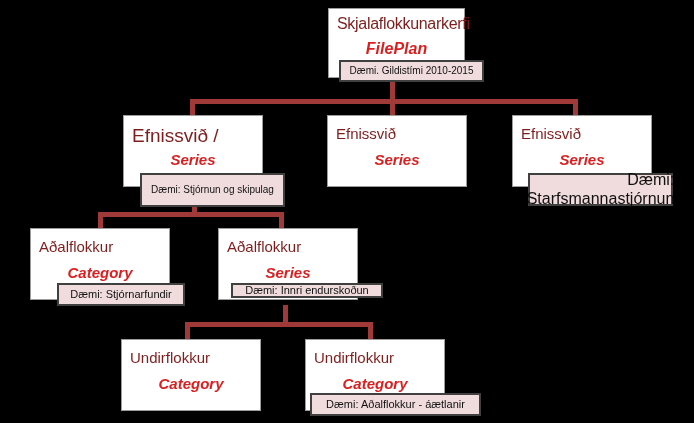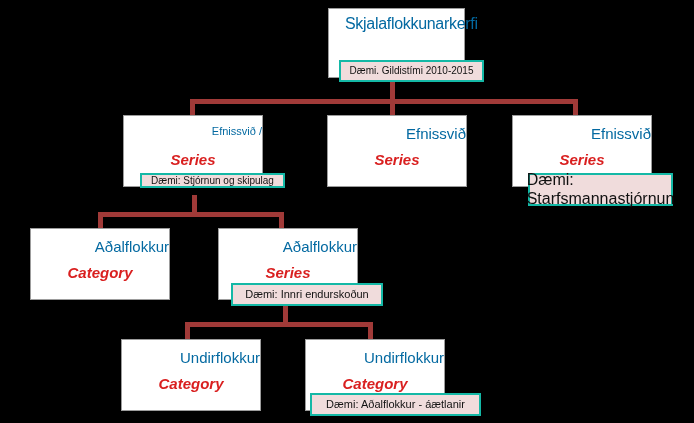--- a/index.html
+++ b/index.html
@@ -26,84 +26,84 @@
 
   
   .node {
     position: absolute;
     background: #ffffff;
     border: 1px solid #9c9c9c;
     box-sizing: border-box;
   }
   .node .title {
     position: absolute;
-    left: 16px;
+    left: 8px;
     right: 0;
-    text-align: right;
-    color: #0369a1;
+    text-align: left;
+    color: #7f1d1d;
     white-space: nowrap;
   }
   .node .subtitle {
     position: absolute;
     left: 0;
     right: 0;
     text-align: center;
     color: #d91f1f;
     font-weight: bold;
     font-style: italic;
     white-space: nowrap;
   }
 
   
   .tag {
     position: absolute;
     background: #f0dcdc;
-    border: 2px solid #14b8a6;
+    border: 2px solid #404040;
     box-sizing: border-box;
     color: #111111;
-    text-align: left;
+    text-align: right;
     line-height: 1.15;
     display: flex;
     align-items: center;
     justify-content: center;
     padding: 1px 3px;
   }
 
   
   #n-root { left: 328px; top: 8px; width: 137px; height: 70px; }
   #n-root .title    { top: 6px;  font-size: 16px; letter-spacing: -0.3px; }
   #n-root .subtitle { top: 31px; font-size: 16px; }
   #t-root { left: 339px; top: 60px; width: 145px; height: 22px; font-size: 10px; }
 
   
   #n-r2a { left: 123px; top: 115px; width: 140px; height: 72px; }
-  #n-r2a .title    { top: 9px;  font-size: 11px; }
+  #n-r2a .title    { top: 9px;  font-size: 19px; }
   #n-r2a .subtitle { top: 35px; font-size: 15px; }
-  #t-r2a { left: 140px; top: 173px; width: 145px; height: 15px; font-size: 10px; }
+  #t-r2a { left: 140px; top: 173px; width: 145px; height: 34px; font-size: 10px; }
 
   #n-r2b { left: 327px; top: 115px; width: 140px; height: 72px; }
   #n-r2b .title    { top: 9px;  font-size: 15px; }
   #n-r2b .subtitle { top: 35px; font-size: 15px; }
   #t-r2b { left: 343px; top: 164px; width: 122px; height: 36px; font-size: 11px; }
 
   #n-r2c { left: 512px; top: 115px; width: 140px; height: 72px; }
   #n-r2c .title    { top: 9px;  font-size: 15px; }
   #n-r2c .subtitle { top: 35px; font-size: 15px; }
   #t-r2c { left: 528px; top: 173px; width: 145px; height: 33px; font-size: 16px; }
 
   
   #n-r3a { left: 30px; top: 228px; width: 140px; height: 72px; }
   #n-r3a .title    { top: 9px;  font-size: 15px; }
   #n-r3a .subtitle { top: 35px; font-size: 15px; }
   #t-r3a { left: 57px; top: 283px; width: 128px; height: 23px; font-size: 11px; }
 
   #n-r3b { left: 218px; top: 228px; width: 140px; height: 72px; }
   #n-r3b .title    { top: 9px;  font-size: 15px; }
   #n-r3b .subtitle { top: 35px; font-size: 15px; }
-  #t-r3b { left: 231px; top: 283px; width: 152px; height: 23px; font-size: 11px; }
+  #t-r3b { left: 231px; top: 283px; width: 152px; height: 15px; font-size: 11px; }
 
   
   #n-r4a { left: 121px; top: 339px; width: 140px; height: 72px; }
   #n-r4a .title    { top: 9px;  font-size: 15px; }
   #n-r4a .subtitle { top: 35px; font-size: 15px; }
   #t-r4a { left: 146px; top: 393px; width: 124px; height: 23px; font-size: 11px; }
 
   #n-r4b { left: 305px; top: 339px; width: 140px; height: 72px; }
   #n-r4b .title    { top: 9px;  font-size: 15px; }
   #n-r4b .subtitle { top: 35px; font-size: 15px; }
@@ -125,20 +125,21 @@
   <div class="conn conn-v" style="left:98px; top:212px; height:18px;"></div>
   <div class="conn conn-v" style="left:279px; top:212px; height:18px;"></div>
 
   <div class="conn conn-v" style="left:283px; top:305px; height:20px;"></div>
   <div class="conn conn-h" style="left:185px; top:322px; width:188px;"></div>
   <div class="conn conn-v" style="left:185px; top:322px; height:19px;"></div>
   <div class="conn conn-v" style="left:368px; top:322px; height:19px;"></div>
 
   <div class="node" id="n-root">
     <div class="title">Skjalaflokkunarkerfi</div>
+    <div class="subtitle">FilePlan</div>
   </div>
   <div class="tag" id="t-root">Dæmi. Gildistími  2010-2015</div>
 
   <div class="node" id="n-r2a">
     <div class="title">Efnissvið /</div>
     <div class="subtitle">Series</div>
   </div>
   <div class="tag" id="t-r2a">Dæmi: Stjórnun  og skipulag</div>
 
   <div class="node" id="n-r2b">
@@ -149,20 +150,21 @@
   <div class="node" id="n-r2c">
     <div class="title">Efnissvið</div>
     <div class="subtitle">Series</div>
   </div>
   <div class="tag" id="t-r2c">Dæmi: Starfsmannastjórnun</div>
 
   <div class="node" id="n-r3a">
     <div class="title">Aðalflokkur</div>
     <div class="subtitle">Category</div>
   </div>
+  <div class="tag" id="t-r3a">Dæmi: Stjórnarfundir</div>
 
   <div class="node" id="n-r3b">
     <div class="title">Aðalflokkur</div>
     <div class="subtitle">Series</div>
   </div>
   <div class="tag" id="t-r3b">Dæmi: Innri endurskoðun</div>
 
   <div class="node" id="n-r4a">
     <div class="title">Undirflokkur</div>
     <div class="subtitle">Category</div>

